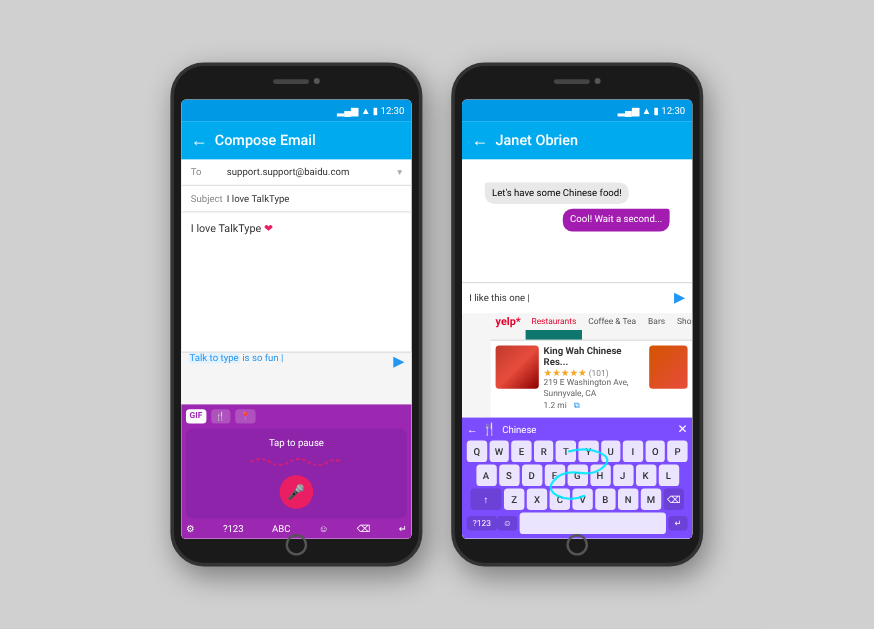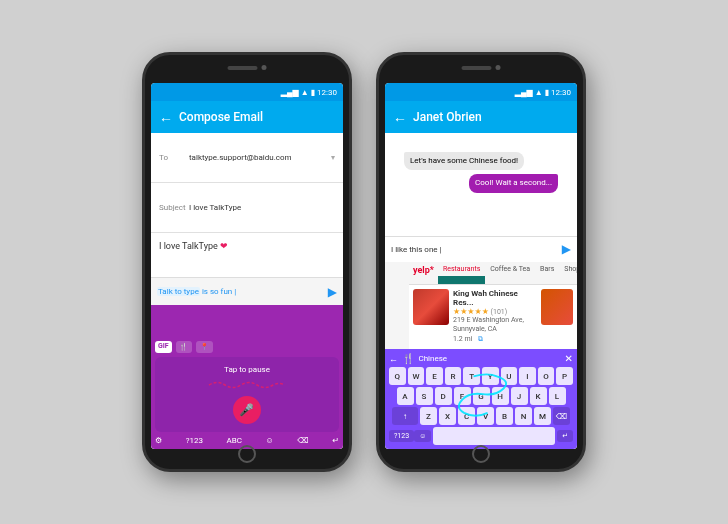--- a/index.html
+++ b/index.html
@@ -87,21 +87,21 @@
     .email-body {
       flex: 1;
       display: flex;
       flex-direction: column;
       font-size: 9px;
       background: #fff;
     }
     .email-field {
       display: flex;
       align-items: flex-start;
-      padding: 20px 8px;
+      padding: 6px 8px;
       border-bottom: 1px solid #e0e0e0;
       gap: 4px;
     }
     .email-field .label {
       color: #888;
       font-size: 8px;
       width: 26px;
       flex-shrink: 0;
     }
     .email-field .value {
@@ -122,25 +122,24 @@
     }
     .email-compose-area .compose-text {
       font-size: 9px;
       color: #333;
     }
     .heart {
       color: #e91e63;
     }
     
     .input-row {
-      height: 28px;
+      height: 44px;
       background: #f5f5f5;
       border-top: 1px solid #ddd;
       display: flex;
-      align-items: center;
       padding: 0 6px;
       gap: 4px;
       flex-shrink: 0;
     }
     .input-row .input-text {
       flex: 1;
       font-size: 8px;
       color: #333;
     }
     .input-row .input-text span {
@@ -154,21 +153,20 @@
     .keyboard-area {
       background: #9c27b0;
       padding: 4px;
       flex-shrink: 0;
     }
     .keyboard-toolbar {
       display: flex;
       align-items: flex-end;
       justify-content: space-between;
       margin-bottom: 4px;
-      margin-top: 32px;
     }
     .keyboard-toolbar-left {
       display: flex;
       gap: 4px;
     }
     .kb-tool-btn {
       background: rgba(255,255,255,0.2);
       border-radius: 3px;
       padding: 2px 4px;
       font-size: 7px;
@@ -489,21 +487,21 @@
       </div>
 
       <div class="app-header">
         <span class="back-arrow">←</span>
         <span class="title">Compose Email</span>
       </div>
 
       <div class="email-body">
         <div class="email-field">
           <span class="label">To</span>
-          <span class="value">talktype.support@baidu.com</span>
+          <span class="value">support.support@baidu.com</span>
           <span class="chevron">▾</span>
         </div>
         <div class="email-field">
           <span class="label">Subject</span>
           <span class="value">I love TalkType</span>
         </div>
         <div class="email-compose-area">
           <span class="compose-text">
             <span>I love TalkType</span> <span class="heart">❤</span>
           </span>

